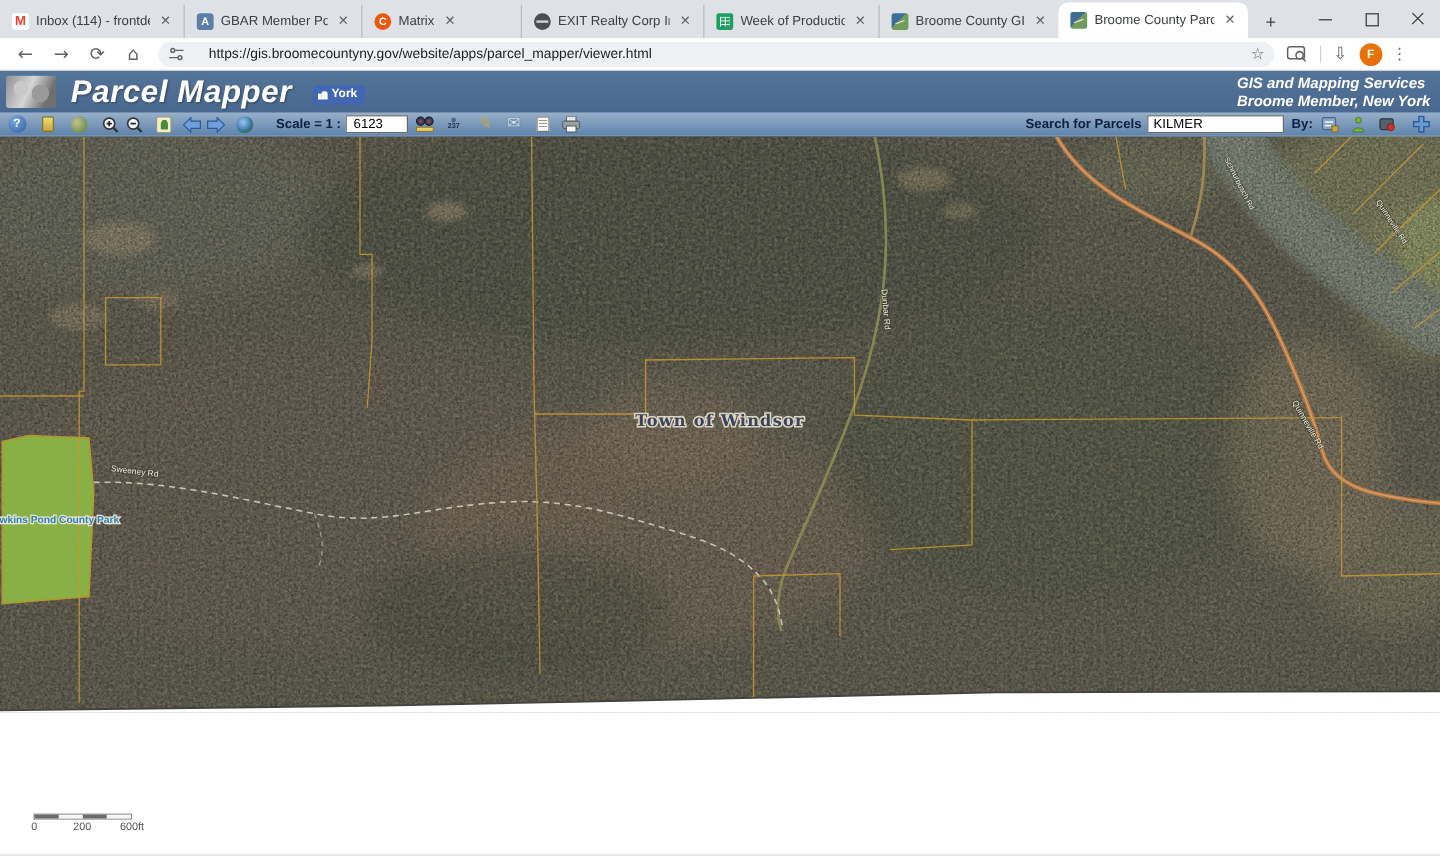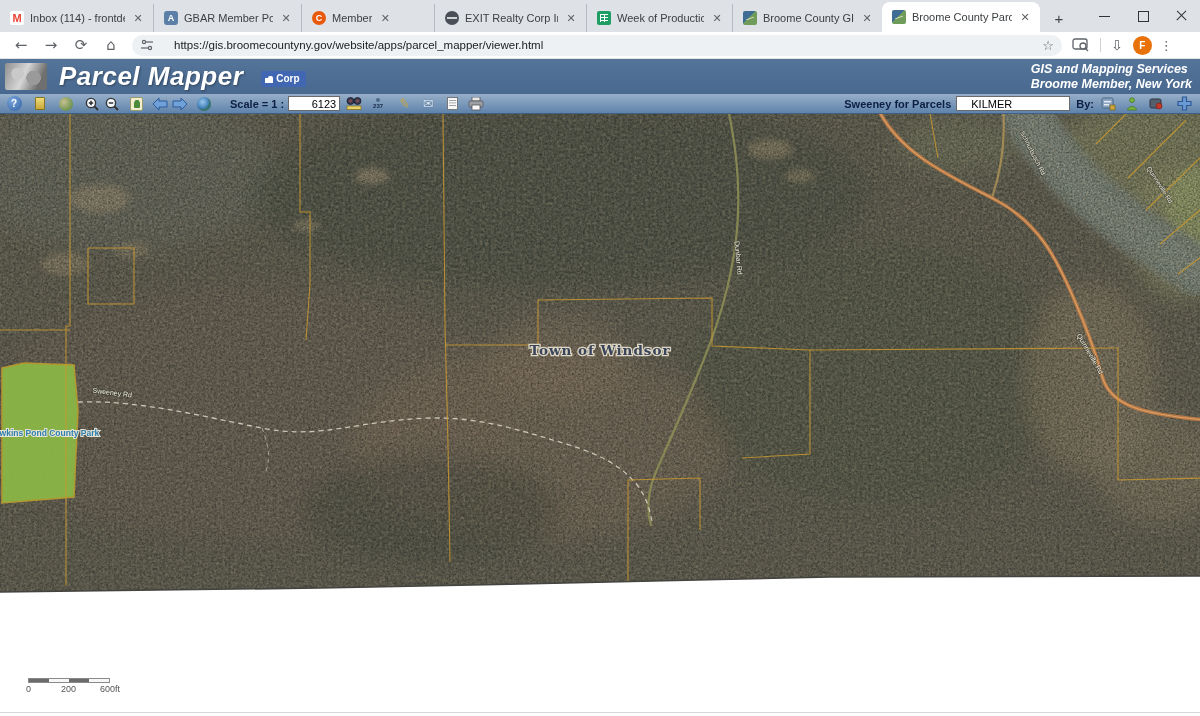--- a/index.html
+++ b/index.html
@@ -54,23 +54,23 @@
   #likebtn { margin-left:18px; margin-top:4px; height:16px; background:#4267b2; border-radius:2px; color:#fff; font-size:10px; font-weight:bold; display:flex; align-items:center; padding:0 6px 0 4px; gap:3px; }
   #likethumb { width:8px; height:8px; position:relative; }
   #likethumb::before{ content:""; position:absolute; left:0; bottom:0; width:3px; height:5px; background:#fff; }
   #likethumb::after{ content:""; position:absolute; left:3px; bottom:0; width:5px; height:7px; background:#fff; border-radius:2px 2px 0 0; }
   #orgblock { margin-left:auto; margin-right:8px; text-align:left; color:#fff; font-style:italic; font-size:12.5px; font-weight:600; line-height:15px; }
 
   
   #toolbar { position:absolute; left:0; top:94px; width:1200px; height:20px; background:linear-gradient(#97afc9,#5f83ab); border-bottom:1px solid #3f5f85; display:flex; align-items:center; }
   .tbtn { width:20px; height:18px; display:flex; align-items:center; justify-content:center; flex:0 0 auto; }
   .tbtxt { font-size:11px; color:#0d1f42; font-weight:bold; white-space:nowrap; }
-  #scaleinput { width:52px; height:15px; border:1px solid #6a6a6a; font-size:11px; text-align:right; padding-right:3px; margin:0 4px; background:#fff; font-family:"Liberation Sans",sans-serif; }
+  #scaleinput { width:52px; height:15px; border:1px solid #6a6a6a; font-size:11px; text-align:right; padding-right:20px; margin:0 4px; background:#fff; font-family:"Liberation Sans",sans-serif; }
   #searchgroup { margin-left:auto; display:flex; align-items:center; }
-  #searchinput { width:114px; height:15px; border:1px solid #6a6a6a; font-size:11px; padding-left:14px; margin:0 6px 0 5px; background:#fff; font-family:"Liberation Sans",sans-serif; }
+  #searchinput { width:114px; height:15px; border:1px solid #6a6a6a; font-size:11px; padding-left:4px; margin:0 6px 0 5px; background:#fff; font-family:"Liberation Sans",sans-serif; }
   .ic-help { width:15px; height:15px; border-radius:50%; background:radial-gradient(circle at 35% 30%,#7aa6dc,#2f5fa0); color:#fff; font-size:10px; font-weight:bold; text-align:center; line-height:15px; }
   .ic-identify { width:10px; height:13px; background:linear-gradient(#f0dc7a,#c8a83a); border:1px solid #8a7320; border-radius:1px; }
   .ic-globe1 { width:14px; height:14px; border-radius:50%; background:radial-gradient(circle at 35% 35%,#c8c090,#7a9a5a 60%,#5a7a42); }
   .ic-globe2 { width:14px; height:14px; border-radius:50%; background:radial-gradient(circle at 40% 35%,#9ac8ec,#3a78b4 55%,#2a5a8c);
       box-shadow:inset -2px -2px 0 rgba(60,120,60,.55); }
   .ic-pan { width:13px; height:14px; background:#f2eecd; border:1px solid #9a9a6a; border-radius:2px; position:relative; }
   .ic-pan::after { content:""; position:absolute; left:3px; top:3px; width:6px; height:7px; background:#4a8a3a; border-radius:2px 2px 1px 1px; box-shadow:0 -2px 0 -1px #4a8a3a; }
   .ic-report { width:11px; height:13px; background:#f8f8f8; border:1px solid #777; position:relative; }
   .ic-report::after{ content:""; position:absolute; left:1px; top:2px; width:7px; height:7px;
       background:linear-gradient(#999 1px,transparent 1px) 0 0/7px 2.5px; }
@@ -105,21 +105,21 @@
       <span class="ttl">Inbox (114) - frontdesk1@</span>
       <span class="tclose">✕</span>
     </div>
     <div class="tab" style="width:148px">
       <span class="fav gbar">A</span>
       <span class="ttl">GBAR Member Portal</span>
       <span class="tclose">✕</span>
     </div>
     <div class="tab" style="width:133px">
       <span class="fav matrix">C</span>
-      <span class="ttl">Member</span>
+      <span class="ttl">Matrix</span>
       <span class="tclose">✕</span>
     </div>
     <div class="tab" style="width:152px">
       <span class="fav exit"></span>
       <span class="ttl">EXIT Realty Corp Internati</span>
       <span class="tclose">✕</span>
     </div>
     <div class="tab" style="width:146px">
       <span class="fav sheets"></span>
       <span class="ttl">Week of Production -7/28</span>
@@ -167,21 +167,21 @@
     <span class="rnavic glyph" style="font-size:14px">⇩</span>
     <div id="avatar">F</div>
     <span id="kebab" class="glyph">⋮</span>
   </div>
 
   <div id="appheader">
     <div id="logo"></div>
     <div id="apptitle">Parcel Mapper</div>
     <div id="likebtn">
       <span id="likethumb"></span>
-      <span>Corp</span>
+      <span>York</span>
     </div>
     <div id="orgblock">
       <div>GIS and Mapping Services</div>
       <div>Broome Member, New York</div>
     </div>
   </div>
 
   <div id="toolbar">
     <span class="tbtn" style="margin-left:4px">
       <span class="ic-help">?</span>
@@ -249,21 +249,21 @@
       </span>
     <span class="tbtn" style="margin-left:4px">
       <svg width="16" height="14" viewBox="0 0 16 14">
         <rect x="4" y="0" width="8" height="4" fill="#e8e8e8" stroke="#555" stroke-width=".8"></rect>
         <rect x="1" y="4" width="14" height="6" rx="1" fill="#9aa0a6" stroke="#555" stroke-width=".8"></rect>
         <rect x="4" y="8" width="8" height="5" fill="#f8f8f8" stroke="#555" stroke-width=".8"></rect>
       </svg>
       </span>
 
     <div id="searchgroup">
-      <span class="tbtxt">Sweeney for Parcels</span>
+      <span class="tbtxt">Search for Parcels</span>
       <input id="searchinput" value="KILMER" style="">
       <span class="tbtxt">By:</span>
       <span class="tbtn" style="margin-left:4px">
         <svg width="15" height="14" viewBox="0 0 15 14">
           <rect x="1" y="1" width="11" height="10" rx="1.5" fill="#8aa4c0" stroke="#4a6484"></rect>
           <rect x="3" y="4" width="7" height="1.4" fill="#e8eef4"></rect>
           <rect x="3" y="7" width="5" height="1.4" fill="#e8eef4"></rect>
           <rect x="9" y="8" width="5" height="5" fill="#caa53d" stroke="#7a621c" stroke-width=".7"></rect>
         </svg>
         </span>

